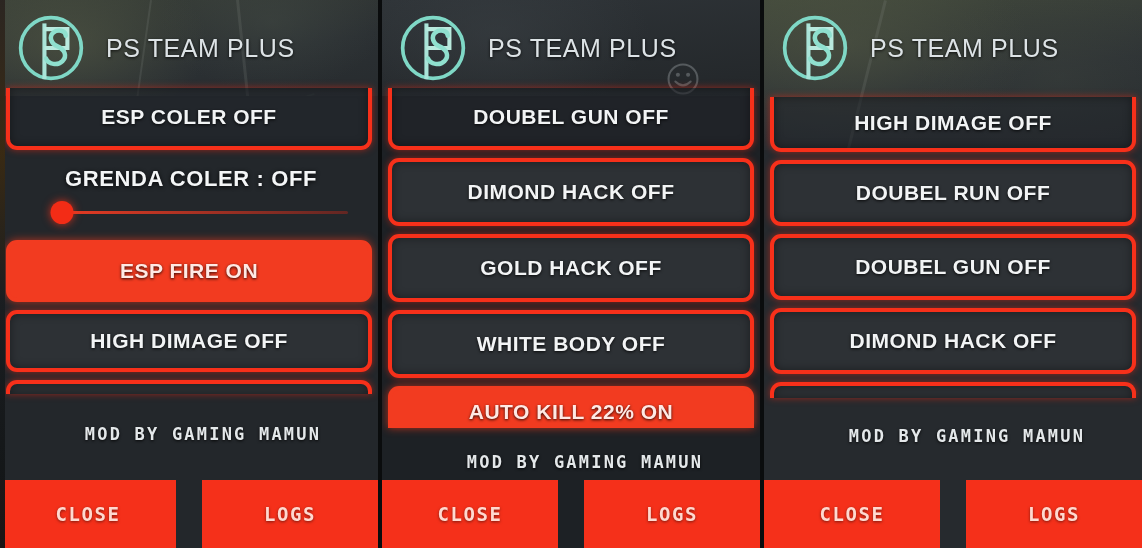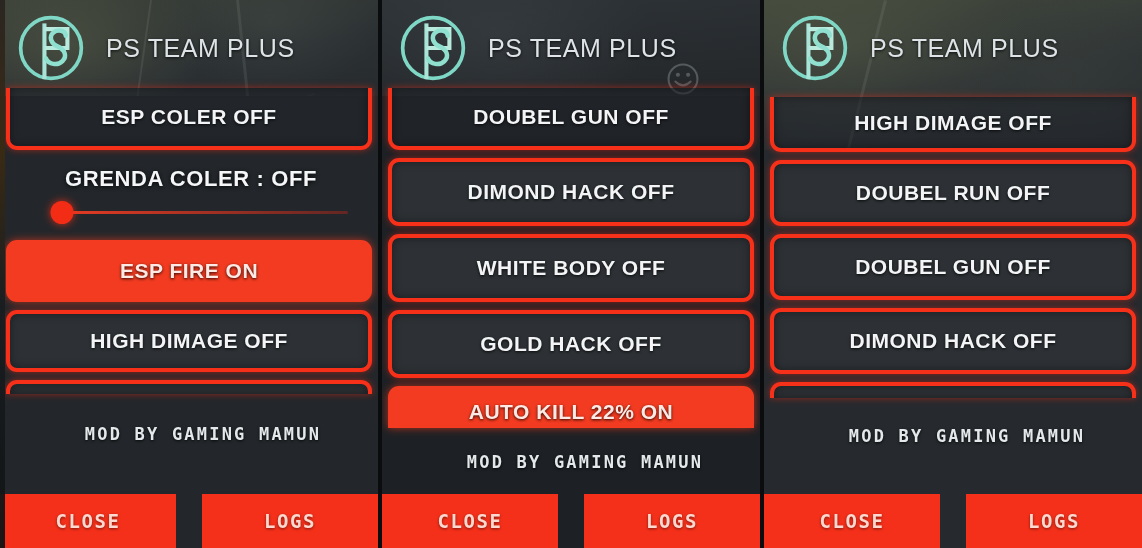--- a/index.html
+++ b/index.html
@@ -159,21 +159,21 @@
     text-shadow: 0 1px 3px rgba(0,0,0,.85);
     padding-left: 28px;
   }
   .footerbar {
     position: absolute; left: 0; right: 0; bottom: 0;
     display: flex;
     z-index: 5;
   }
   .fbtn {
     flex: 1 1 0;
-    height: 54px;
+    height: 68px;
     background: #f5301a;
     color: #ffd9d0;
     font-size: 19px;
     font-weight: bold;
     letter-spacing: 1.6px;
     display: flex; align-items: center; justify-content: center;
     font-family: "DejaVu Sans Mono", monospace;
     text-shadow: 0 1px 3px rgba(0,0,0,.5);
   }
   .fspacer { width: 26px; background: transparent; }
@@ -268,24 +268,24 @@
     </svg>
 
     <div class="body" style="top:88px;">
       <div class="row clip-top">
         <span>DOUBEL GUN OFF</span>
       </div>
       <div class="row" style="height:68px;">
         <span>DIMOND HACK OFF</span>
       </div>
       <div class="row" style="height:68px;">
+        <span>GOLD HACK OFF</span>
+      </div>
+      <div class="row" style="height:68px;">
         <span>WHITE BODY OFF</span>
-      </div>
-      <div class="row" style="height:68px;">
-        <span>GOLD HACK OFF</span>
       </div>
       <div class="row on clip-bottom" style="height:42px;margin-bottom:0;align-items:flex-end;padding-bottom:4px;">
         <span>AUTO KILL 22% ON</span>
       </div>
       <div class="credit" style="margin-top:24px;">MOD  BY  GAMING  MAMUN</div>
     </div>
 
     <div class="footerbar">
       <div class="fbtn">CLOSE</div>
       <div class="fspacer"></div>

